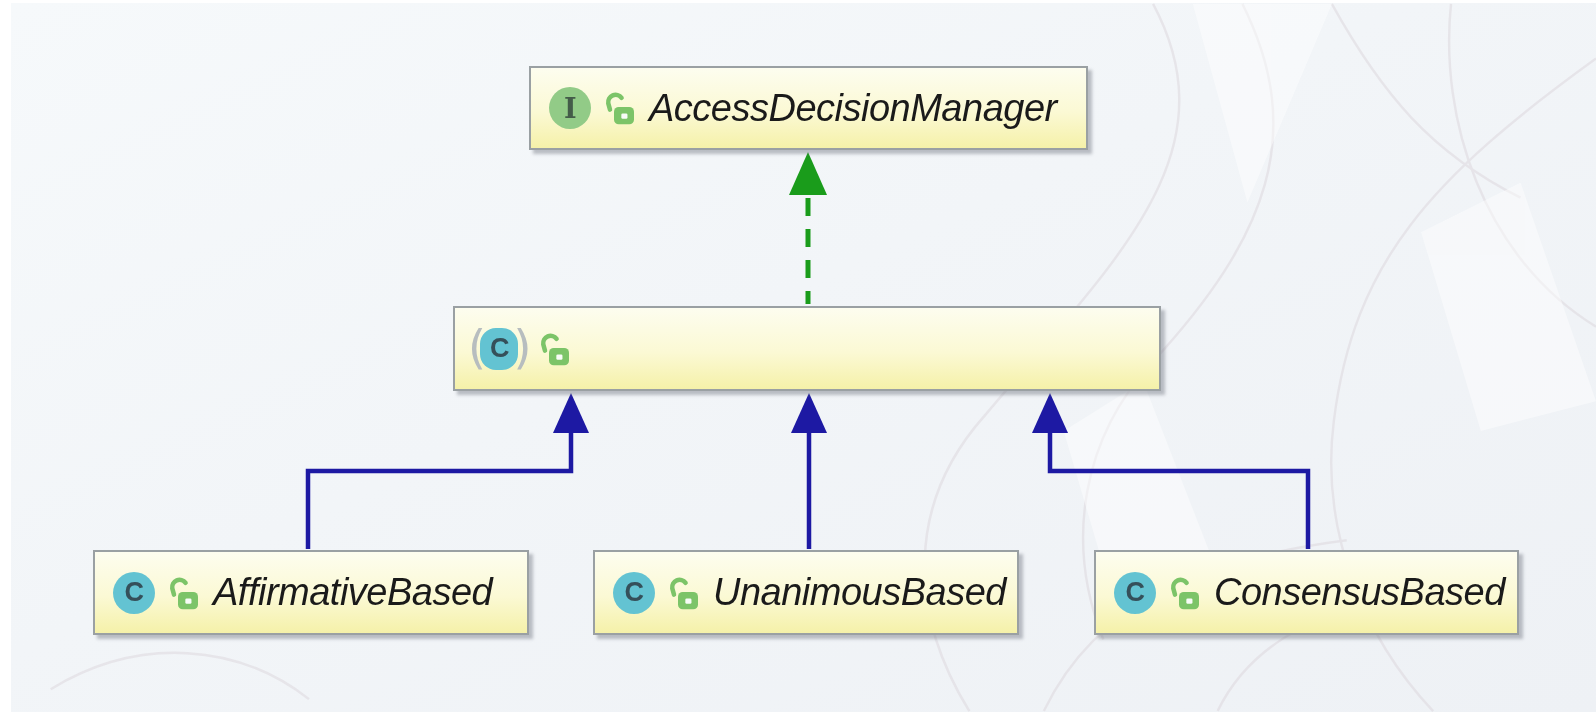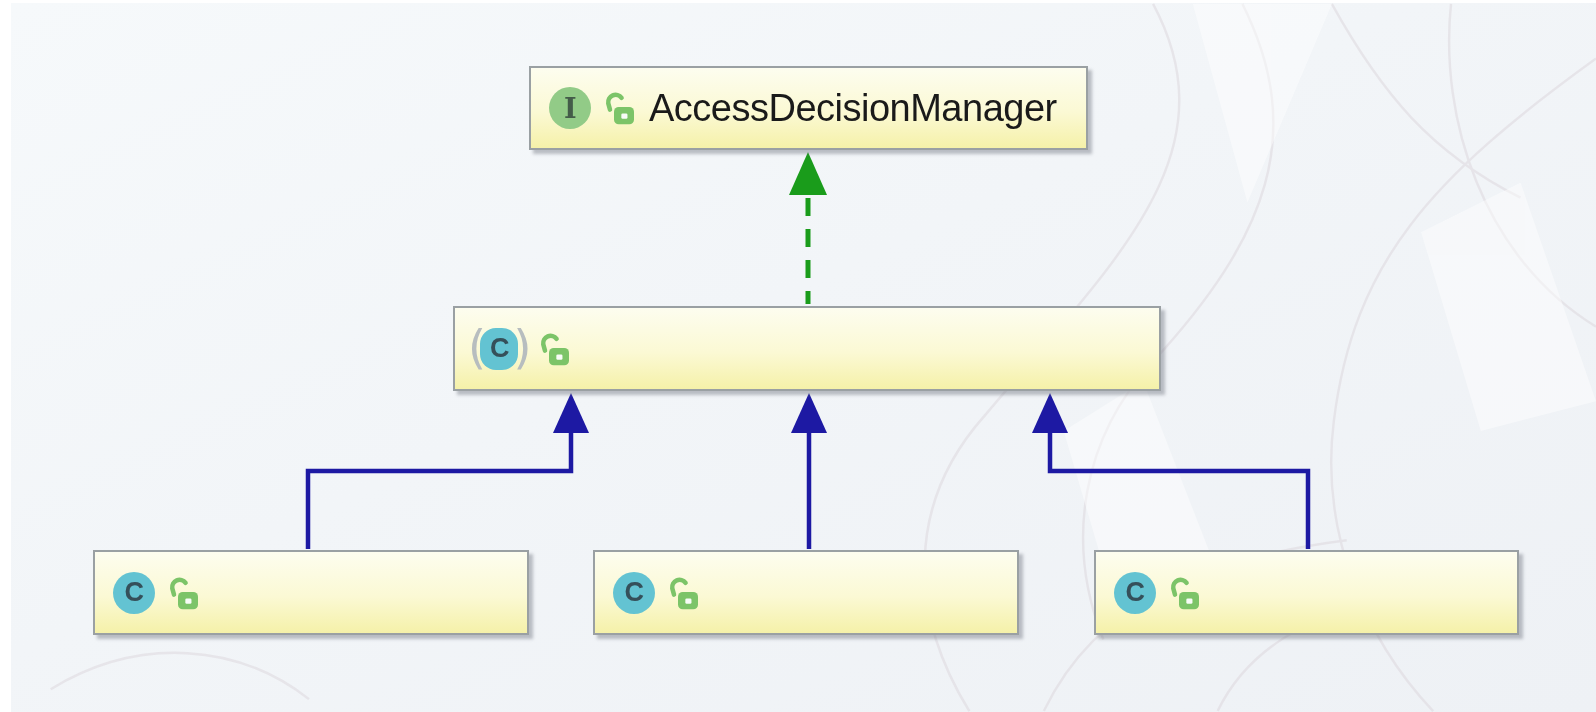--- a/index.html
+++ b/index.html
@@ -35,21 +35,21 @@
   }
   .badge-interface{background:#92cb87;color:#445c49;font-family:"DejaVu Serif", serif;}
   .badge-class{background:#63c3d2;color:#35505a;font-family:"Liberation Sans", sans-serif;}
   .abs-wrap{display:flex;align-items:center;flex:0 0 auto;}
   .paren{
     color:#b7bdbf;font-size:46px;font-weight:400;line-height:1;
     font-family:"DejaVu Sans", sans-serif;margin:0 -5px;padding-bottom:4px;
   }
   .abs-wrap .badge{width:38px;height:42px;border-radius:16px;}
   .lock{flex:0 0 auto;margin-top:2px;}
-  .node-label{white-space:nowrap;}
+  .node-label{white-space:nowrap;font-style:italic;}
 </style>
 </head>
 <body>
 
 <div class="page">
   <div class="panel">
     <svg class="watermark" viewBox="0 0 1596 712" aria-hidden="true">
       <g fill="none" stroke="#dcd6dc" stroke-width="2.5" opacity="0.5">
         <path d="M1150,0 C1230,150 1115,255 980,415 C900,505 905,615 965,712"></path>
         <path d="M1240,0 C1305,130 1265,235 1150,360 C1080,435 1060,540 1100,640"></path>
@@ -109,33 +109,36 @@
       </svg>
     </div>
 
     <div class="uml-node n-affirmative">
       <span class="badge badge-class">C</span>
       <svg class="lock" width="32" height="36" viewBox="0 0 24 26">
         <path d="M4.5 13.5 L3.2 8.8 A5.6 5.6 0 0 1 13.2 4.6" stroke="#7cc468" stroke-width="3.4" fill="none" stroke-linecap="round"></path>
         <rect x="7.5" y="11.5" width="15" height="13" rx="3.5" fill="#7cc468"></rect>
         <rect x="13" y="16.3" width="4.6" height="4" rx="1" fill="#ffffff" opacity="0.95"></rect>
       </svg>
+      <span class="node-label">AffirmativeBased</span>
     </div>
 
     <div class="uml-node n-unanimous">
       <span class="badge badge-class">C</span>
       <svg class="lock" width="32" height="36" viewBox="0 0 24 26">
         <path d="M4.5 13.5 L3.2 8.8 A5.6 5.6 0 0 1 13.2 4.6" stroke="#7cc468" stroke-width="3.4" fill="none" stroke-linecap="round"></path>
         <rect x="7.5" y="11.5" width="15" height="13" rx="3.5" fill="#7cc468"></rect>
         <rect x="13" y="16.3" width="4.6" height="4" rx="1" fill="#ffffff" opacity="0.95"></rect>
       </svg>
+      <span class="node-label">UnanimousBased</span>
     </div>
 
     <div class="uml-node n-consensus">
       <span class="badge badge-class">C</span>
       <svg class="lock" width="32" height="36" viewBox="0 0 24 26">
         <path d="M4.5 13.5 L3.2 8.8 A5.6 5.6 0 0 1 13.2 4.6" stroke="#7cc468" stroke-width="3.4" fill="none" stroke-linecap="round"></path>
         <rect x="7.5" y="11.5" width="15" height="13" rx="3.5" fill="#7cc468"></rect>
         <rect x="13" y="16.3" width="4.6" height="4" rx="1" fill="#ffffff" opacity="0.95"></rect>
       </svg>
+      <span class="node-label">ConsensusBased</span>
     </div>
   </div>
 </div>
 
 </body></html>

